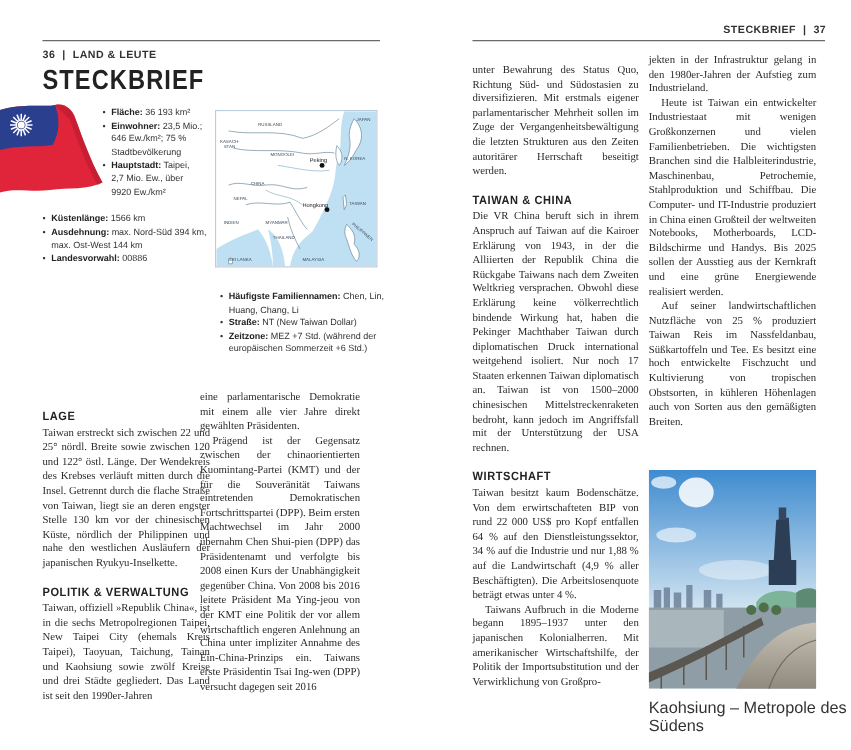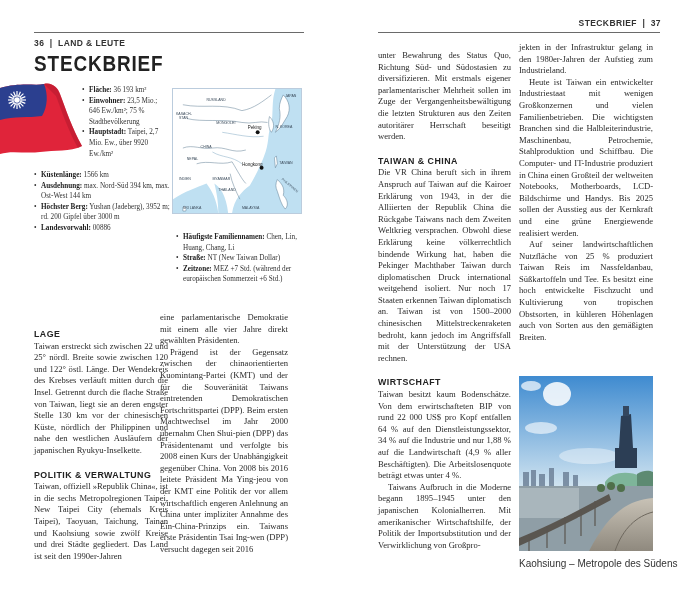--- a/index.html
+++ b/index.html
@@ -10,42 +10,42 @@
   .runhead.left { left: 34px; margin-top: 20px; }
   .runhead.right { right: 20px; }
   .rule { position: absolute; top: 32px; height: 1px; background: #6a6a6a; }
   .rule.left { left: 34px; width: 270px; }
   .rule.right { left: 378px; width: 282px; }
 
   .title { position: absolute; left: 34px; top: 51px; font-family: "Liberation Sans", sans-serif; font-weight: bold; font-size: 22px; letter-spacing: 1px; color: #222; transform: scaleX(0.86); transform-origin: left top; }
 
   .flag { position: absolute; left: 0; top: 80px; width: 86px; height: 78px; }
 
-  .facts { position: absolute; font-family: Liberation Serif, serif; font-size: 7.2px; line-height: 10.6px; color: #333; list-style: none; }
+  .facts { position: absolute; font-family: Liberation Sans, sans-serif; font-size: 7.2px; line-height: 10.6px; color: #333; list-style: none; }
   .facts li { position: relative; padding-left: 7px; }
   .facts li::before { content: "•"; position: absolute; left: 0; top: 0; color: #333; }
   .facts b { font-weight: bold; color: #222; }
   .facts.a { left: 82px; top: 85px; width: 80px; }
   .facts.b { left: 34px; top: 170px; width: 136px; }
   .facts.c { left: 176px; top: 232px; width: 140px; }
 
   .map { position: absolute; left: 172px; top: 88px; width: 130px; height: 126px; border: 0.5px solid #bcd; overflow: hidden; }
 
   .col { position: absolute; font-size: 8.6px; line-height: 11.6px; text-align: justify; color: #2a2a2a; }
   .col p { text-indent: 0; }
   .col p.ind { text-indent: 10px; }
   .col h2 { font-family: "Liberation Sans", sans-serif; font-weight: bold; font-size: 9.6px; letter-spacing: 0.5px; color: #222; margin: 0 0 1px 0; transform: scaleX(0.92); transform-origin: left; }
   .col .gap { height: 12px; }
   .c1 { left: 34px; top: 312px; width: 134px; margin-top: 16px; }
   .c2 { left: 160px; top: 312px; width: 128px; }
   .c3 { left: 378px; top: 50px; width: 133px; }
   .c4 { left: 519px; top: 42px; width: 134px; }
 
   .photo { position: absolute; left: 519px; top: 376px; width: 134px; height: 175px; overflow: hidden; }
-  .caption { position: absolute; left: 519px; top: 558px; font-family: "Liberation Sans", sans-serif; font-size: 10px; color: #333; }
+  .caption { position: absolute; left: 519px; top: 558px; font-family: "Liberation Sans", sans-serif; font-size: 13px; color: #333; }
 </style>
 </head>
 <body>
 
 <div class="runhead left">
   <span>36</span>
   <span>&nbsp;|&nbsp;</span>
   <span>LAND &amp; LEUTE</span>
 </div>
 <div class="rule left"></div>
@@ -82,21 +82,20 @@
 
 <ul class="facts a">
   <li><b>Fläche:</b> <span>36 193 km²</span></li>
   <li><b>Einwohner:</b> <span>23,5 Mio.; 646 Ew./km²; 75 % Stadtbevölkerung</span></li>
   <li><b>Hauptstadt:</b> <span>Taipei, 2,7 Mio. Ew., über 9920 Ew./km²</span></li>
 </ul>
 
 <ul class="facts b">
   <li><b>Küstenlänge:</b> <span>1566 km</span></li>
   <li><b>Ausdehnung:</b> <span>max. Nord-Süd 394 km, max. Ost-West 144 km</span></li>
-  <li><b>Höchster Berg:</b> <span>Yushan (Jadeberg), 3952 m; rd. 200 Gipfel über 3000 m</span></li>
   <li><b>Landesvorwahl:</b> <span>00886</span></li>
 </ul>
 
 <svg class="map" viewBox="0 0 130 126">
   <rect width="130" height="126" fill="#ffffff"></rect>
 
   <path d="M104,0 L130,0 L130,126 L60,126 C62,112 70,104 78,98 C84,88 90,76 94,64 C98,52 96,44 100,36 C102,24 100,12 104,0 Z" fill="#bfe0f2"></path>
   <path d="M0,112 C12,104 24,100 34,96 C40,104 44,112 46,126 L0,126 Z" fill="#bfe0f2"></path>
   <path d="M42,96 C48,100 54,108 56,126 L46,126 C46,114 44,104 42,96 Z" fill="#bfe0f2"></path>
 
@@ -166,21 +165,21 @@
 </div>
 
 <div class="col c3">
   <p>unter Bewahrung des Status Quo, Richtung Süd- und Südostasien zu diversifizieren. Mit erstmals eigener parlamentarischer Mehrheit sollen im Zuge der Vergangenheitsbewältigung die letzten Strukturen aus den Zeiten autoritärer Herrschaft beseitigt werden.</p>
   <div class="gap"></div>
   <h2>TAIWAN &amp; CHINA</h2>
   <p>Die VR China beruft sich in ihrem Anspruch auf Taiwan auf die Kairoer Erklärung von 1943, in der die Alliierten der Republik China die Rückgabe Taiwans nach dem Zweiten Weltkrieg versprachen. Obwohl diese Erklärung keine völkerrechtlich bindende Wirkung hat, haben die Pekinger Machthaber Taiwan durch diplomatischen Druck international weitgehend isoliert. Nur noch 17 Staaten erkennen Taiwan diplomatisch an. Taiwan ist von 1500–2000 chinesischen Mittelstreckenraketen bedroht, kann jedoch im Angriffsfall mit der Unterstützung der USA rechnen.</p>
   <div class="gap"></div>
   <h2>WIRTSCHAFT</h2>
   <p>Taiwan besitzt kaum Bodenschätze. Von dem erwirtschafteten BIP von rund 22 000 US$ pro Kopf entfallen 64 % auf den Dienstleistungssektor, 34 % auf die Industrie und nur 1,88 % auf die Landwirtschaft (4,9 % aller Beschäftigten). Die Arbeitslosenquote beträgt etwas unter 4 %.</p>
-  <p class="ind">Taiwans Aufbruch in die Moderne begann 1895–1945 unter den japanischen Kolonialherren. Mit amerikanischer Wirtschaftshilfe, der Politik der Importsubstitution und der Verwirklichung von Großpro-</p>
+  <p class="ind">Taiwans Aufbruch in die Moderne begann 1895–1937 unter den japanischen Kolonialherren. Mit amerikanischer Wirtschaftshilfe, der Politik der Importsubstitution und der Verwirklichung von Großpro-</p>
 </div>
 
 <div class="col c4">
   <p>jekten in der Infrastruktur gelang in den 1980er-Jahren der Aufstieg zum Industrieland.</p>
   <p class="ind">Heute ist Taiwan ein entwickelter Industriestaat mit wenigen Großkonzernen und vielen Familienbetrieben. Die wichtigsten Branchen sind die Halbleiterindustrie, Maschinenbau, Petrochemie, Stahlproduktion und Schiffbau. Die Computer- und IT-Industrie produziert in China einen Großteil der weltweiten Notebooks, Motherboards, LCD-Bildschirme und Handys. Bis 2025 sollen der Ausstieg aus der Kernkraft und eine grüne Energiewende realisiert werden.</p>
   <p class="ind">Auf seiner landwirtschaftlichen Nutzfläche von 25 % produziert Taiwan Reis im Nassfeldanbau, Süßkartoffeln und Tee. Es besitzt eine hoch entwickelte Fischzucht und Kultivierung von tropischen Obstsorten, in kühleren Höhenlagen auch von Sorten aus den gemäßigten Breiten.</p>
 </div>
 
 <svg class="photo" viewBox="0 0 134 175" preserveAspectRatio="none">
   <defs>

